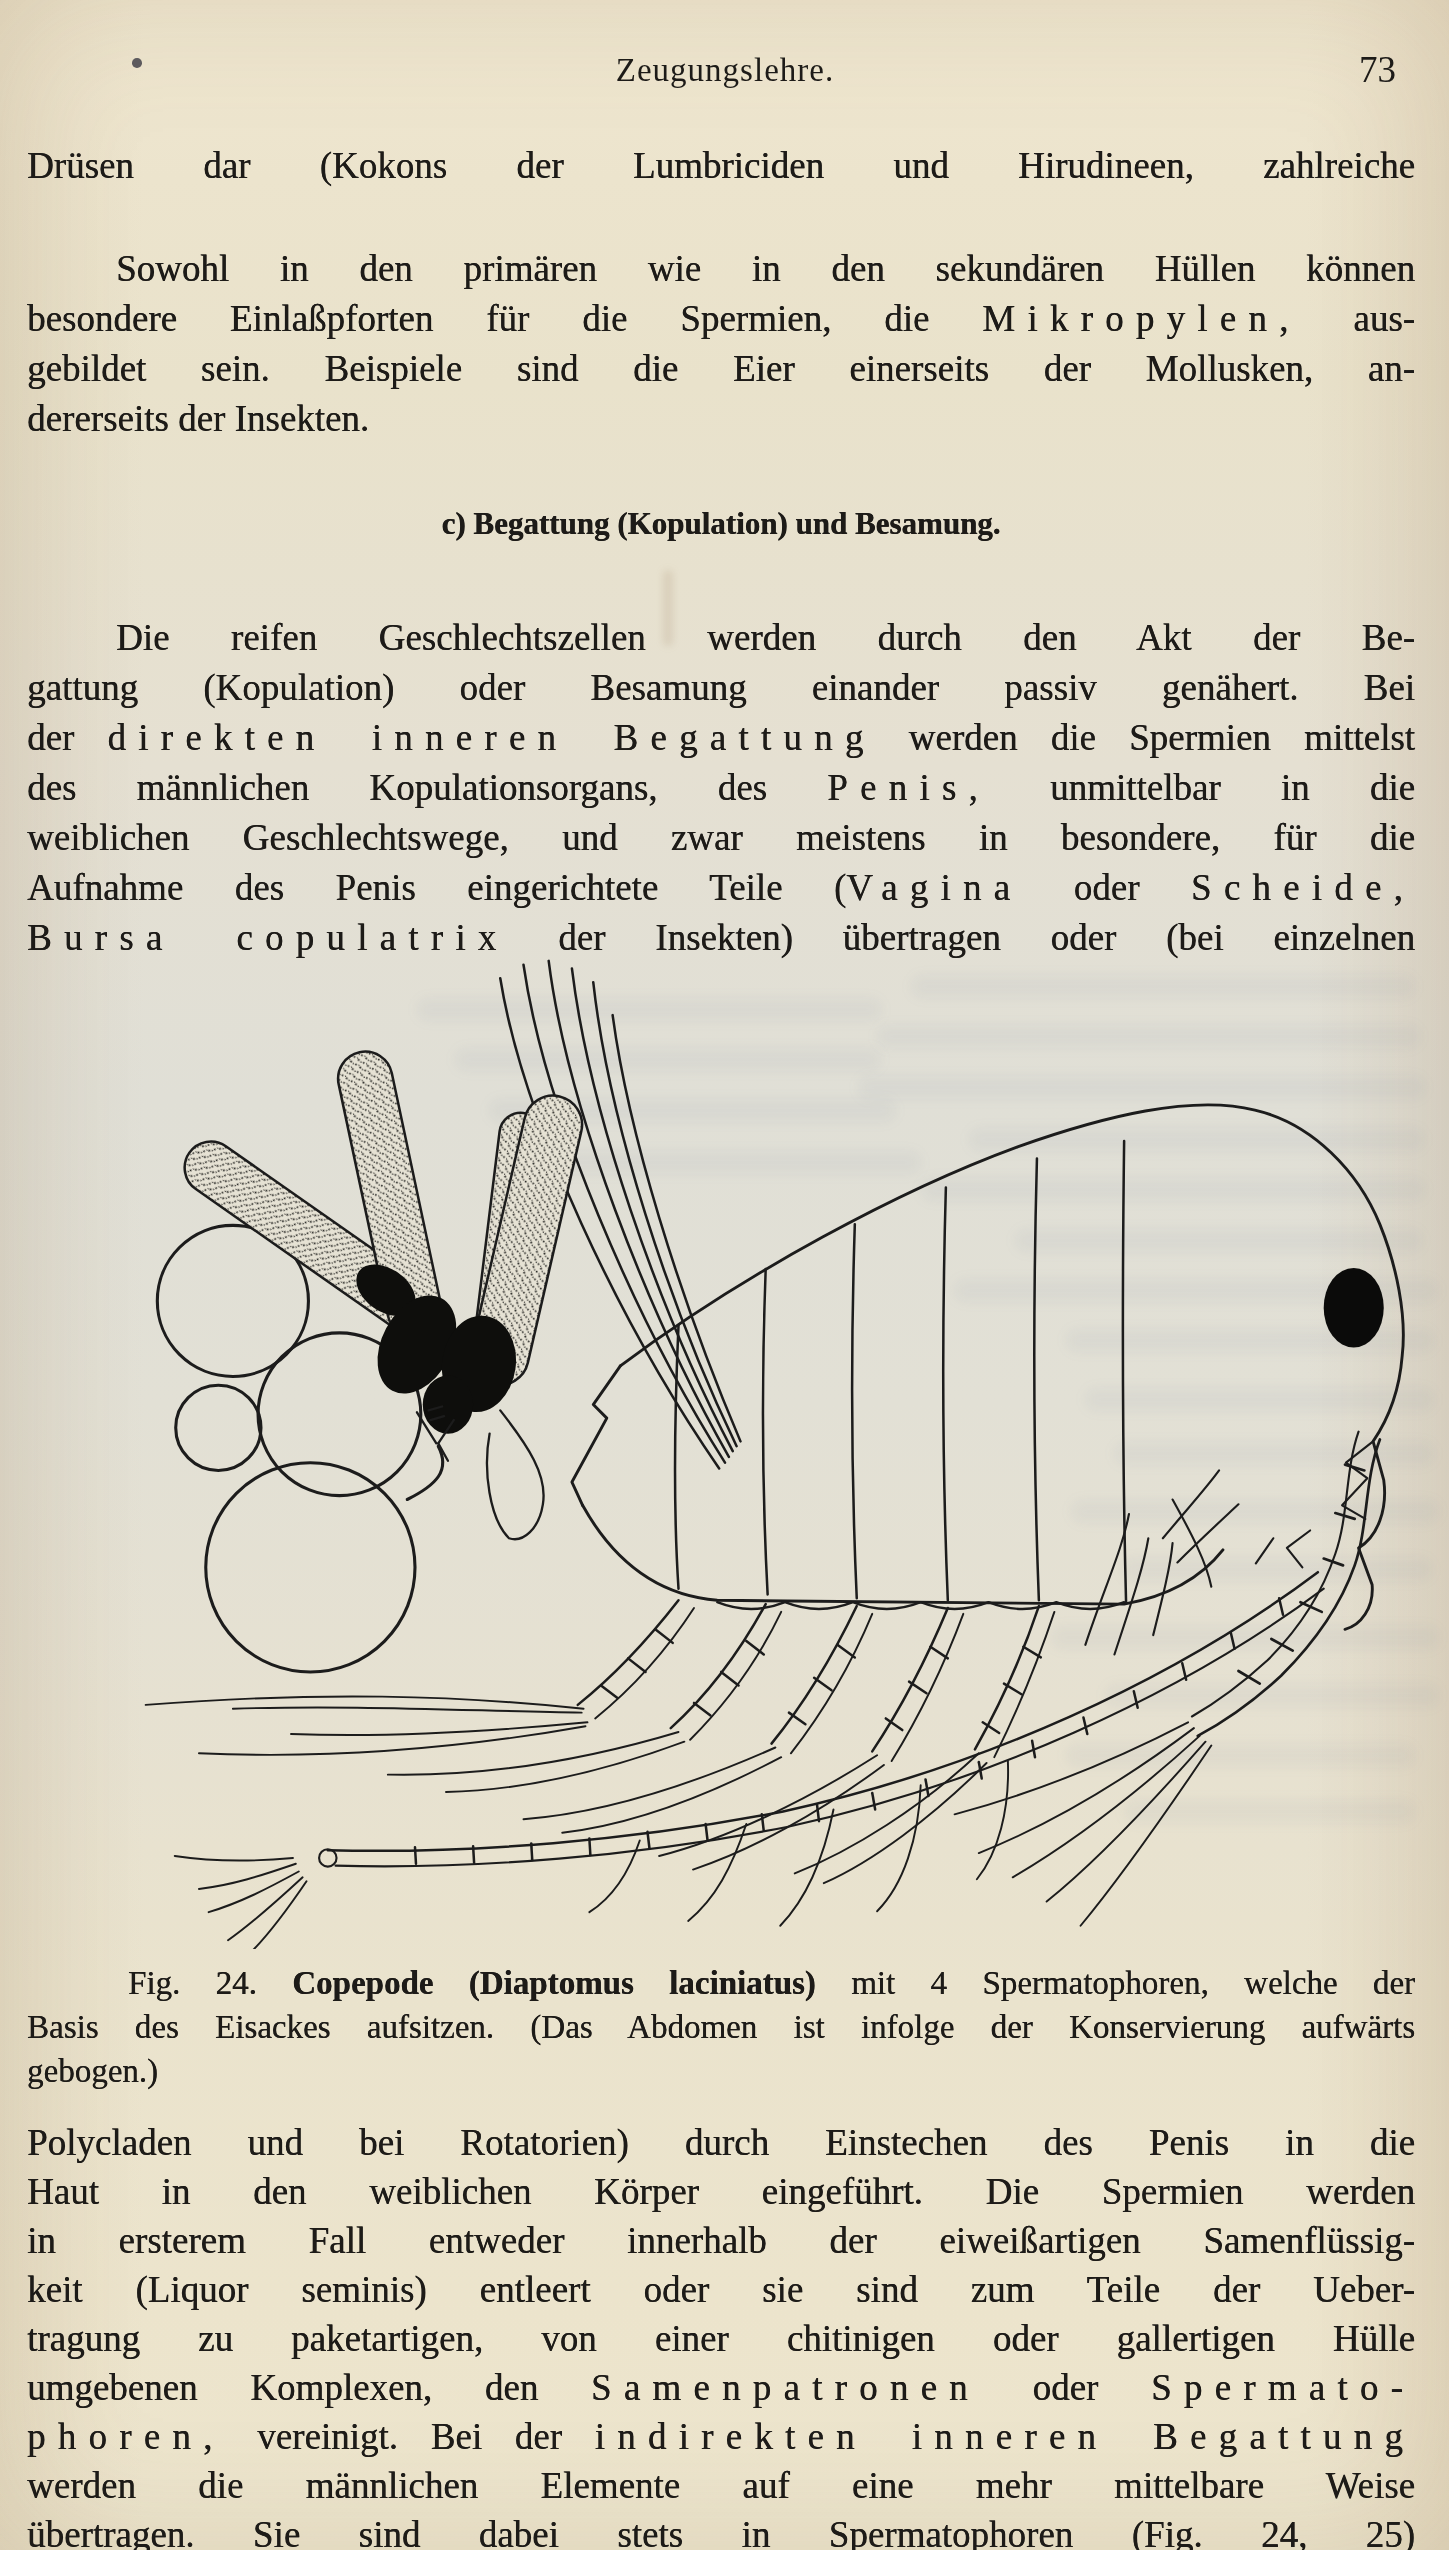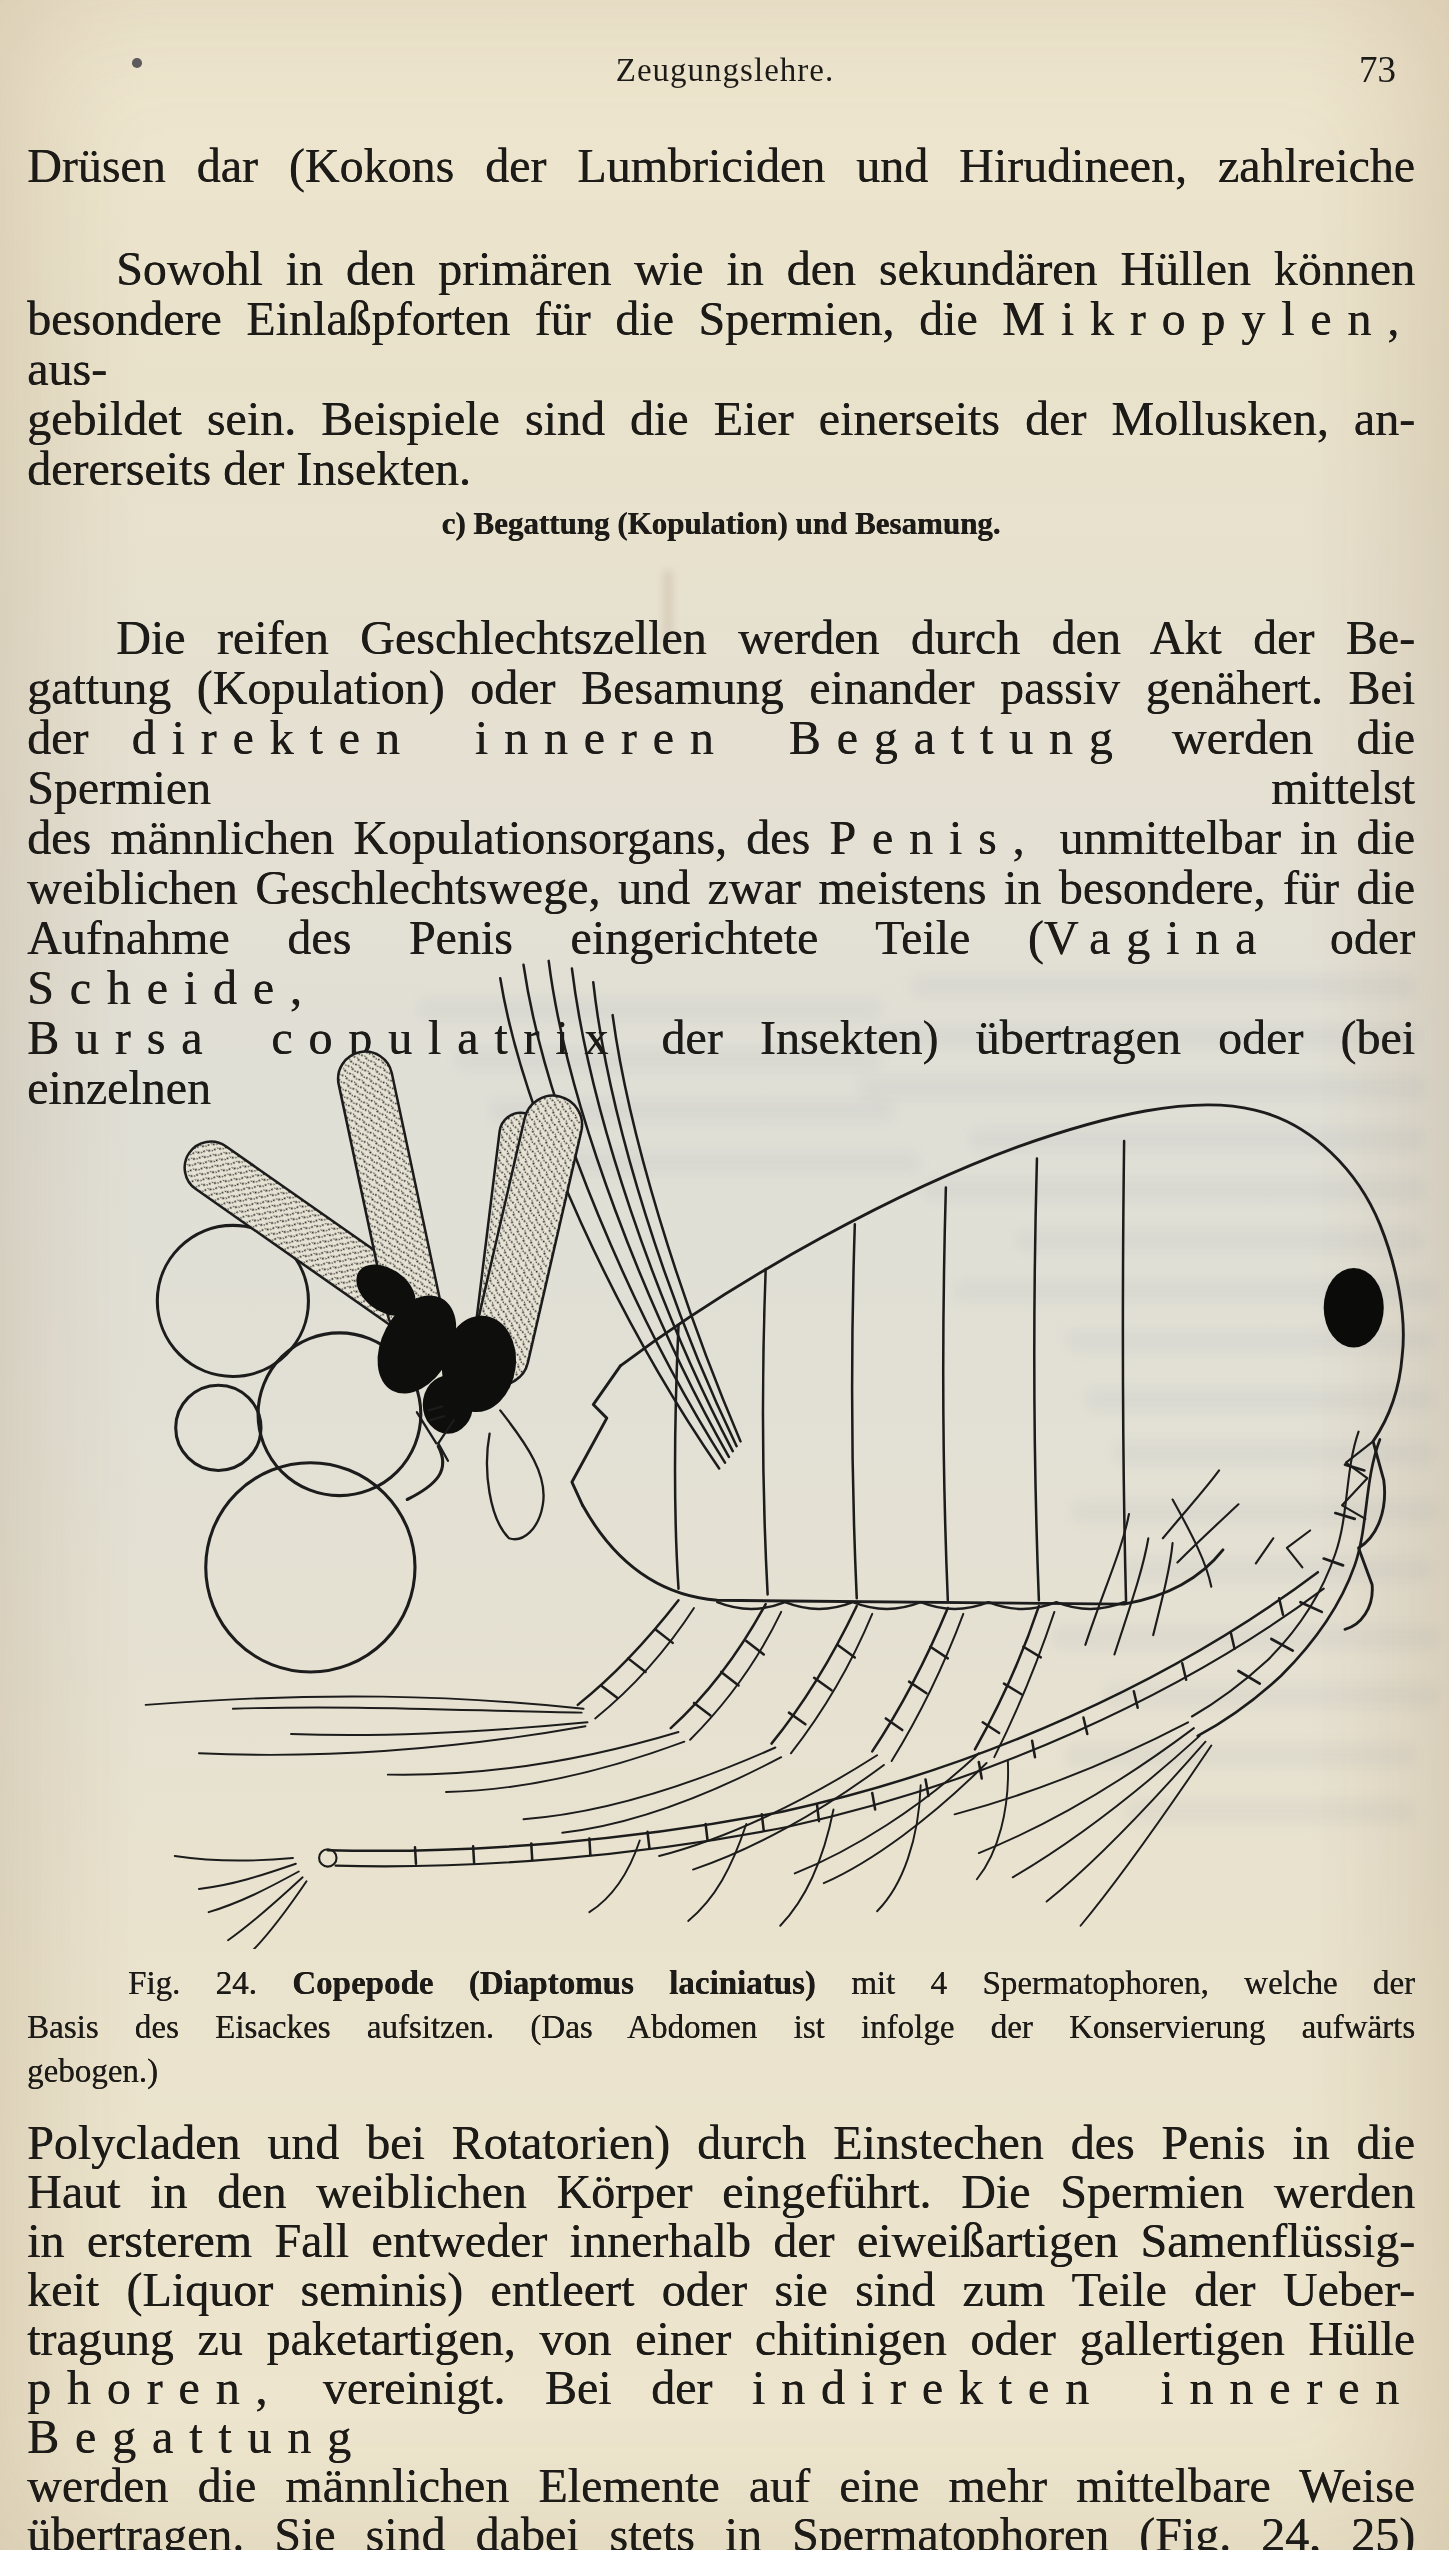--- a/index.html
+++ b/index.html
@@ -11,21 +11,21 @@
       linear-gradient(90deg, rgba(205,180,150,.14) 0%, rgba(205,180,150,0) 10%, rgba(205,180,150,0) 90%, rgba(200,170,140,.16) 100%),
       linear-gradient(180deg,#f0e7d0 0%,#ece4cd 7%,#e9e2cb 15%,#e5e0d2 30%,#e0dfd6 43%,#e2e0d5 55%,#e6e1d1 67%,#eae3cd 78%,#ece4cc 90%,#ede5cd 100%);
     box-shadow:inset 0 0 136px rgba(120,100,60,.16);
   }
   .block{position:absolute; left:27px; width:1388px;}
   .header-title{
     position:absolute; top:52px; left:0; width:100%; text-align:center;
     font-size:33px; letter-spacing:1px;
   }
   .page-number{position:absolute; top:48px; right:54px; font-size:37px;}
-  .body-text{font-size:48px; line-height:50px; text-shadow:0.4px 0 0 currentColor;}
+  .body-text{font-size:37px; line-height:50px; text-shadow:0.4px 0 0 currentColor;}
   .caption-text{font-size:33px; line-height:44px; text-shadow:0.3px 0 0 currentColor;}
   .line{text-align:justify; text-align-last:justify; -moz-text-align-last:justify; white-space:normal;}
   .line.noj{text-align-last:left; -moz-text-align-last:left;}
   .body-text .line.ind{text-indent:89px;}
   .caption-text .line.ind{text-indent:101px;}
   .sperr{letter-spacing:.33em;}
   .bold{font-weight:bold;}
   .heading{
     position:absolute; top:506px; left:27px; width:1388px; text-align:center;
     font-size:31px; font-weight:bold; text-shadow:0.4px 0 0 currentColor;
@@ -269,19 +269,20 @@
         <div class="line noj"><span>gebogen.)</span></div>
       </figcaption>
   </figure>
 
   <div class="block body-text" style="top:2118px; line-height:49px">
       <div class="line"><span>Polycladen und bei Rotatorien) durch Einstechen des Penis in die</span></div>
       <div class="line"><span>Haut in den weiblichen Körper eingeführt.  Die Spermien werden</span></div>
       <div class="line"><span>in ersterem Fall entweder innerhalb der eiweißartigen Samenflüssig-</span></div>
       <div class="line"><span>keit (Liquor seminis) entleert oder sie sind zum Teile der Ueber-</span></div>
       <div class="line"><span>tragung zu paketartigen, von einer chitinigen oder gallertigen Hülle</span></div>
+      <div class="line"><span>umgebenen Komplexen, den </span><span class="sperr">Samenpatronen</span><span> oder </span><span class="sperr">Spermato-</span></div>
       <div class="line"><span class="sperr">phoren,</span><span> vereinigt.  Bei der </span><span class="sperr">indirekten inneren Begattung</span></div>
       <div class="line"><span>werden die männlichen Elemente auf eine mehr mittelbare Weise</span></div>
       <div class="line"><span>übertragen.  Sie sind dabei stets in Spermatophoren (Fig. 24, 25)</span></div>
     </div>
 
 </div>
 
 
 </body></html>

